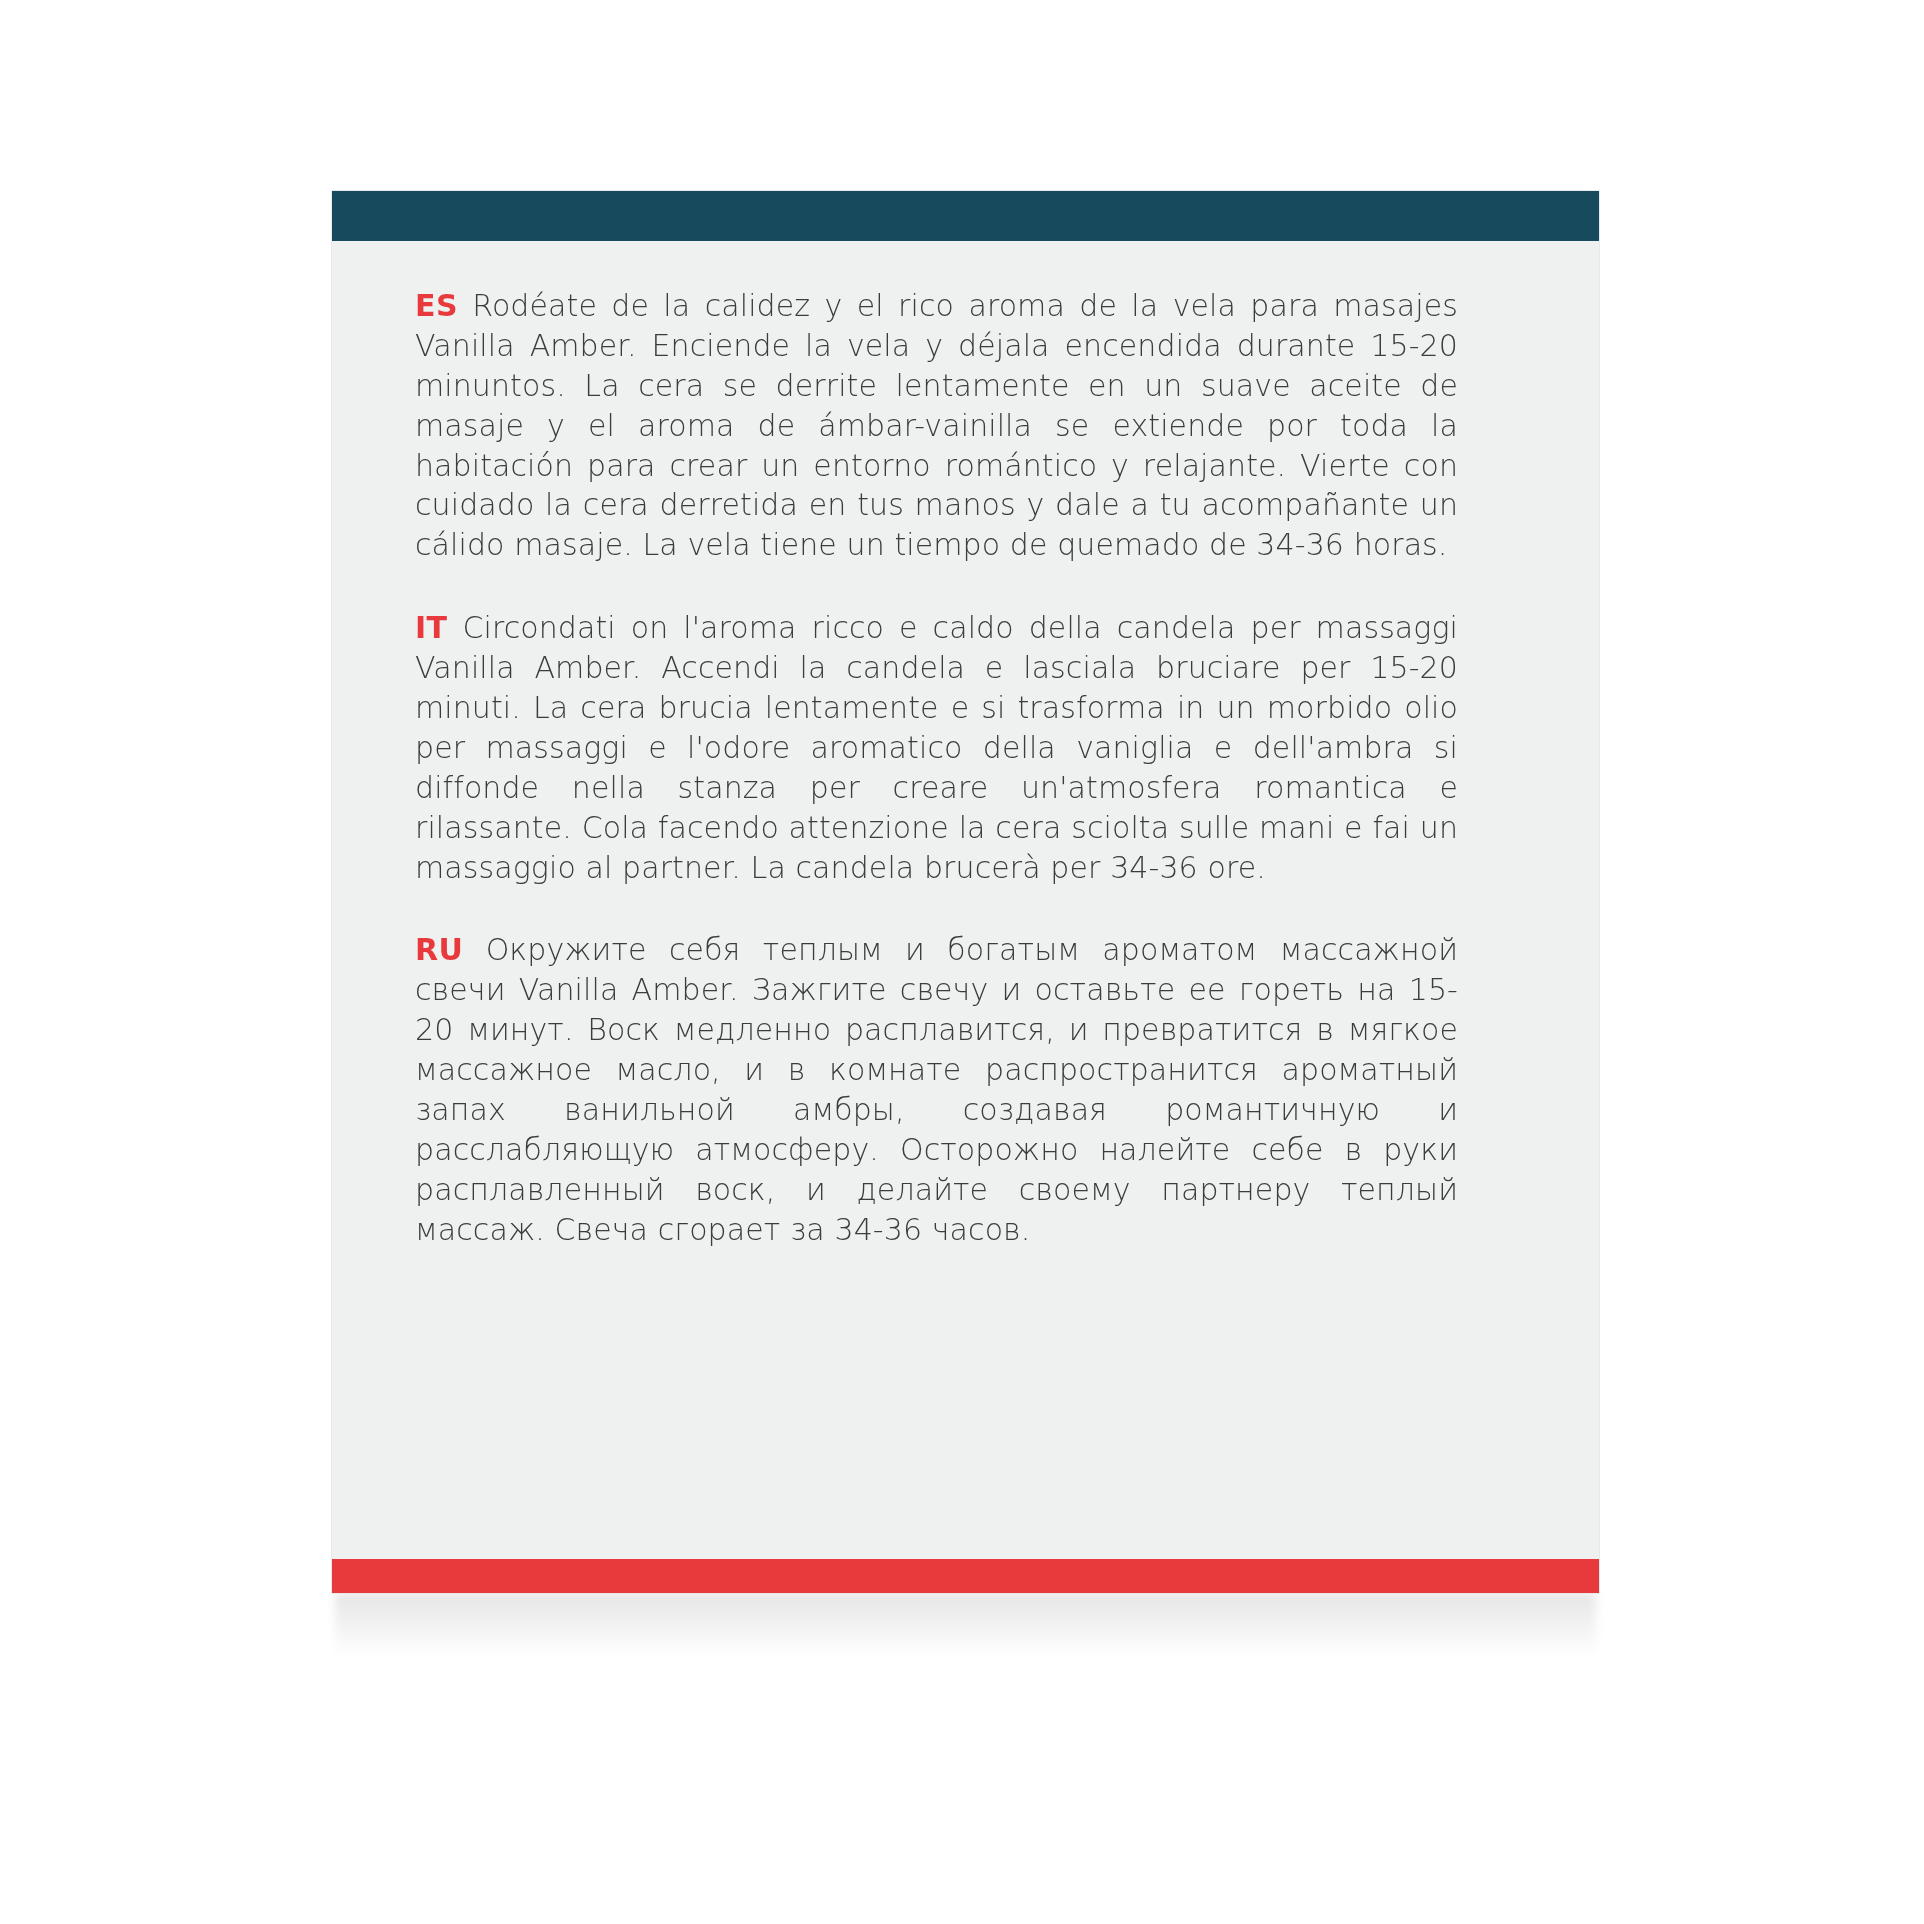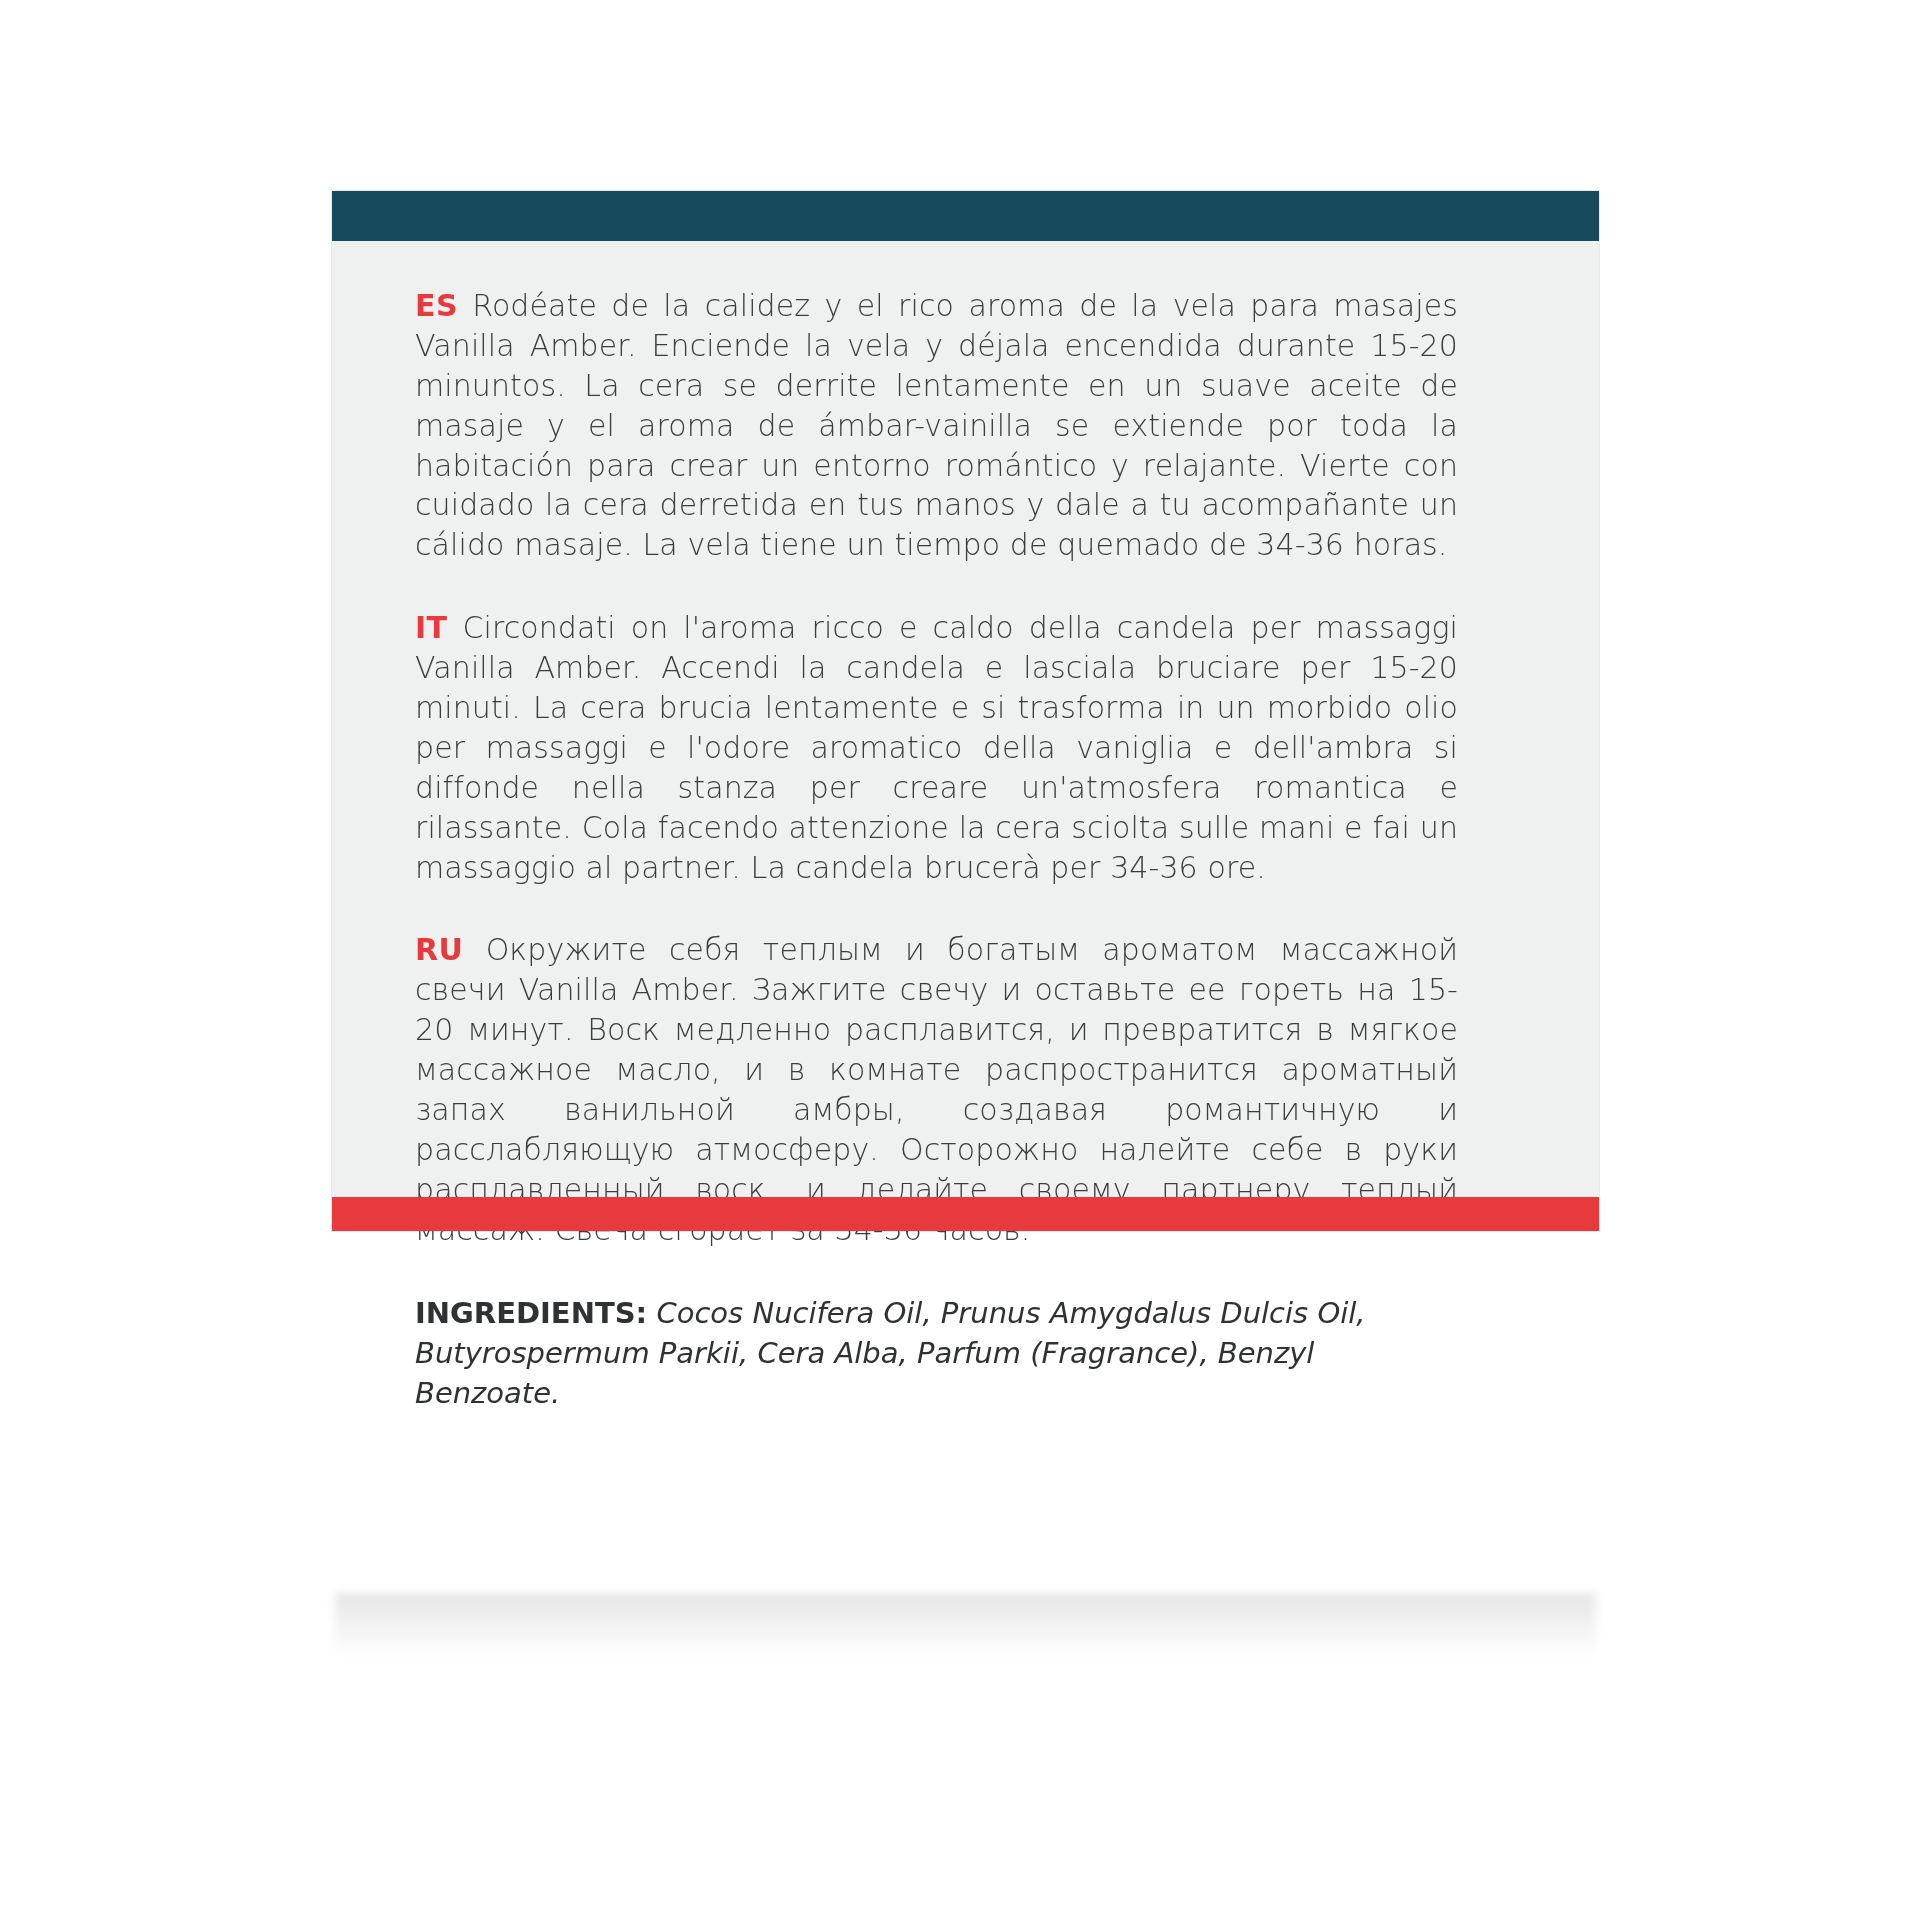--- a/index.html
+++ b/index.html
@@ -12,21 +12,21 @@
     height: 1925px;
     font-family: "DejaVu Sans", sans-serif;
     overflow: hidden;
   }
 
   .page {
     position: absolute;
     left: 332px;
     top: 191px;
     width: 1267px;
-    height: 1040px;
+    height: 1402px;
     background: #eff0f0;
     box-shadow: 0 0 0 0.8px #e3e4e4;
   }
 
   .top-band {
     position: absolute;
     left: 0;
     top: 0;
     width: 100%;
     height: 50px;
@@ -110,20 +110,19 @@
   <div class="top-band"></div>
 
   <div class="content">
 
     <p class="block"><span class="lang">ES</span> <span>Rodéate de la calidez y el rico aroma de la vela para masajes Vanilla Amber. Enciende la vela y déjala encendida durante 15-20 minuntos. La cera se derrite lentamente en un suave aceite de masaje y el aroma de ámbar-vainilla se extiende por toda la habitación para crear un entorno romántico y relajante. Vierte con cuidado la cera derretida en tus manos y dale a tu acompañante un cálido masaje. La vela tiene un tiempo de quemado de 34-36 horas.</span></p>
 
     <p class="block"><span class="lang">IT</span> <span>Circondati on l'aroma ricco e caldo della candela per massaggi Vanilla Amber. Accendi la candela e lasciala bruciare per 15-20 minuti. La cera brucia lentamente e si trasforma in un morbido olio per massaggi e l'odore aromatico della vaniglia e dell'ambra si diffonde nella stanza per creare un'atmosfera romantica e rilassante. Cola facendo attenzione la cera sciolta sulle mani e fai un massaggio al partner. La candela brucerà per 34-36 ore.</span></p>
 
     <p class="block"><span class="lang">RU</span> <span>Окружите себя теплым и богатым ароматом массажной свечи Vanilla Amber. Зажгите свечу и оставьте ее гореть на 15-20 минут. Воск медленно расплавится, и превратится в мягкое массажное масло, и в комнате распространится ароматный запах ванильной амбры, создавая романтичную и расслабляющую атмосферу. Осторожно налейте себе в руки расплавленный воск, и делайте своему партнеру теплый массаж. Свеча сгорает за 34-36 часов.</span></p>
 
-    <p class="ingredients"><span class="label">INGREDIENTS:</span> <span class="list">Cocos Nucifera Oil, Prunus Amygdalus Dulcis Oil, Butyrospermum Parkii, Cera Alba, Parfum (Fragrance), Benzyl Benzoate.</span></p>
 
   </div>
 
   <div class="bottom-band"></div>
 
 </div>
 
 
 </body></html>

